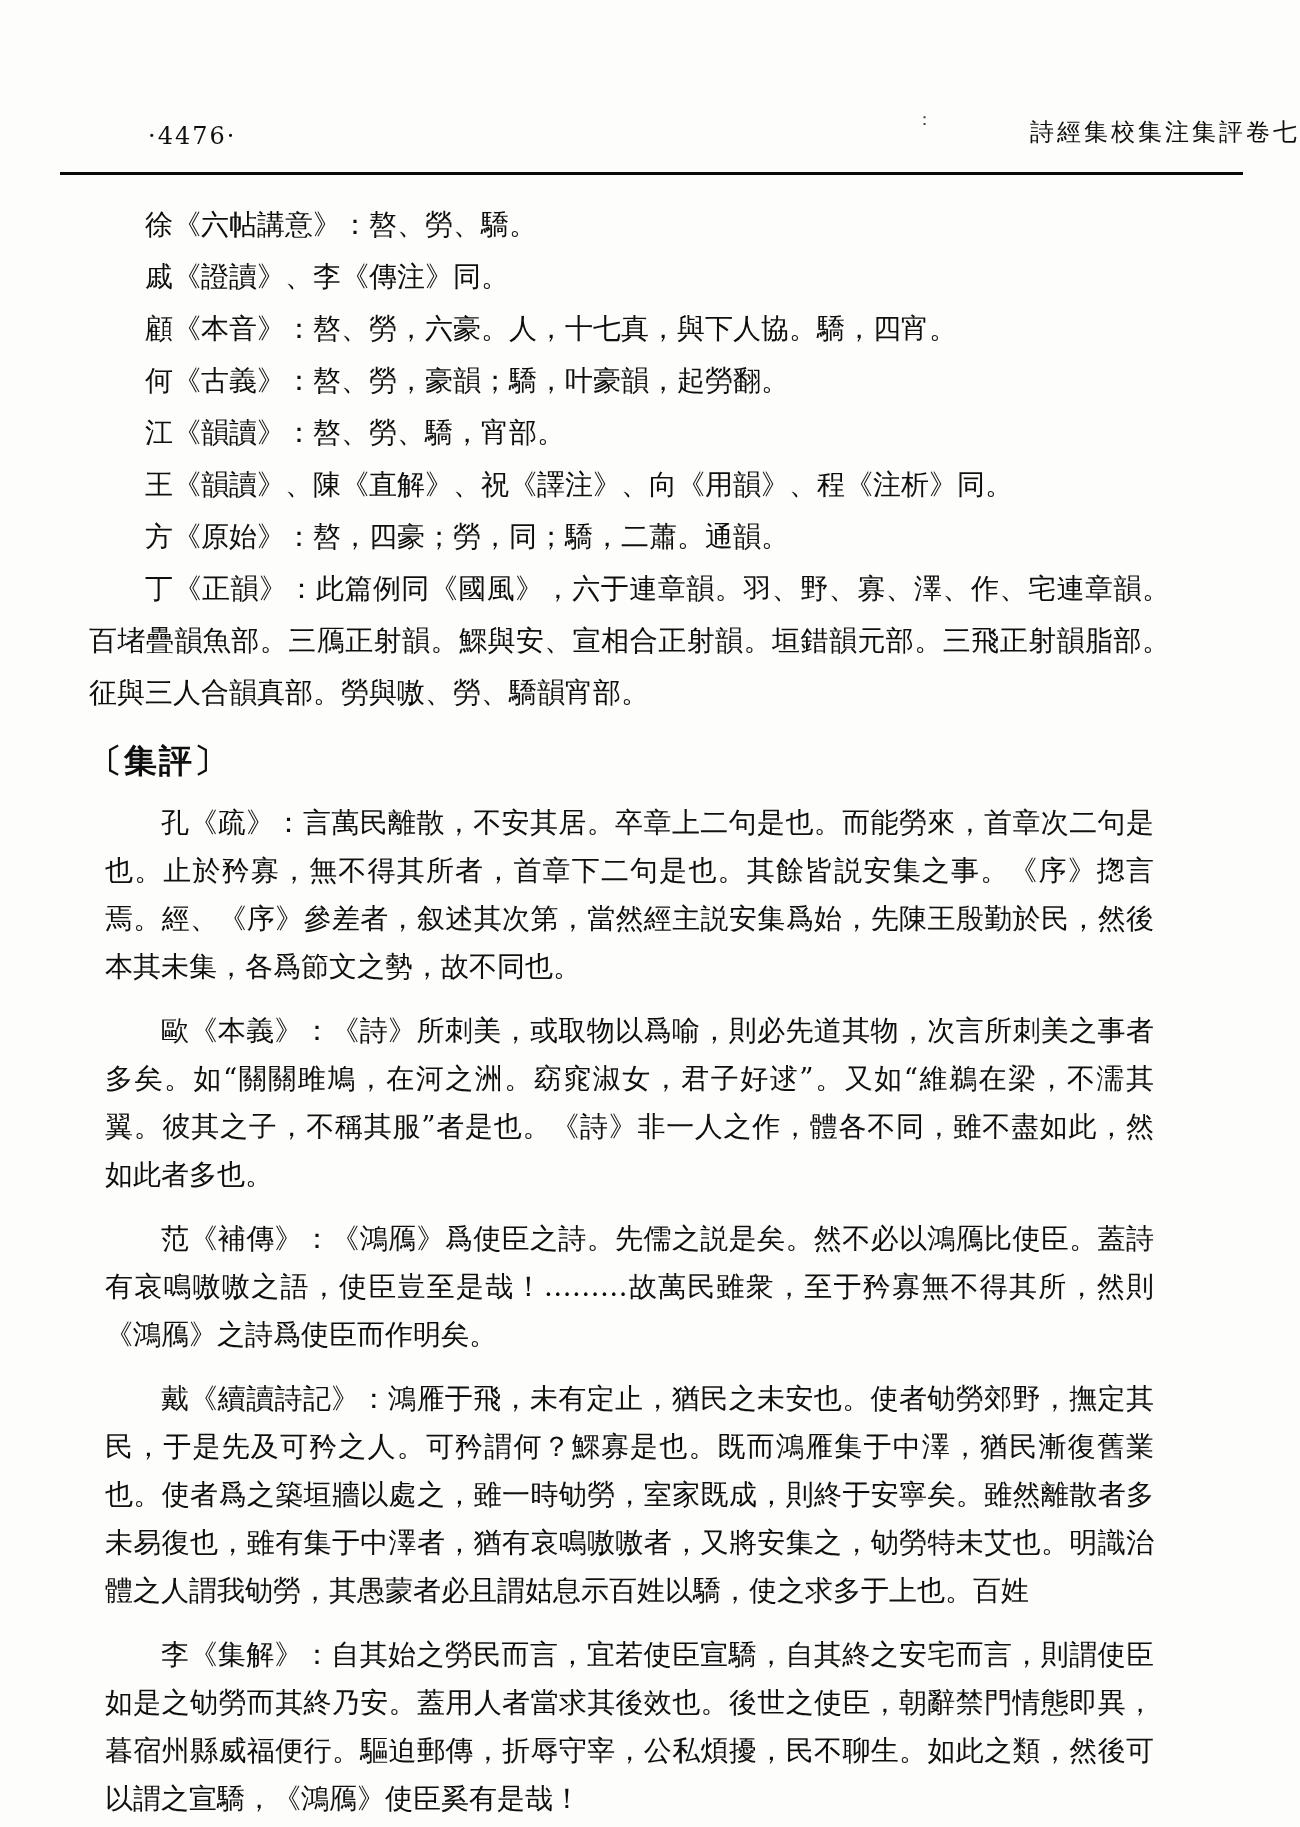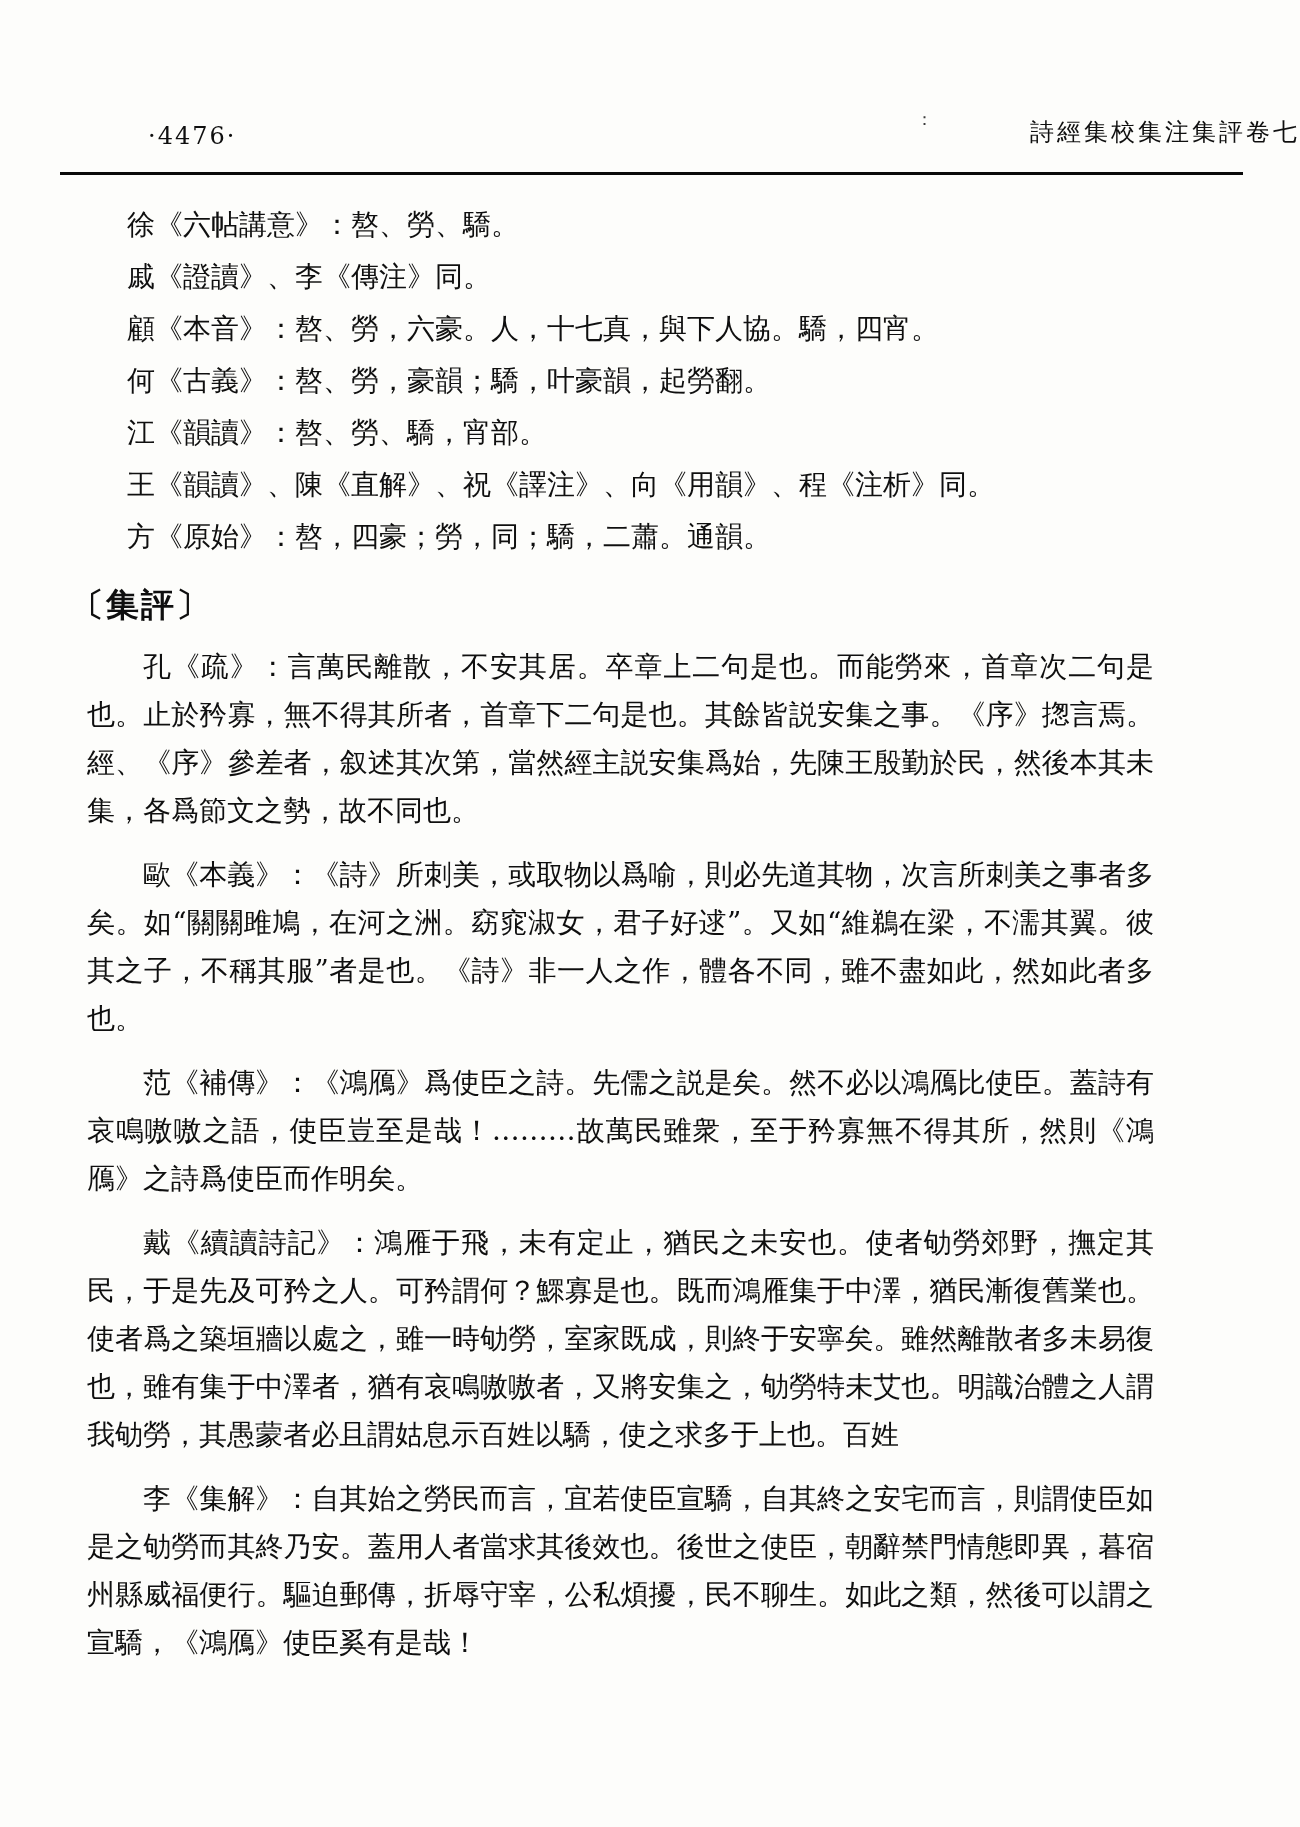--- a/index.html
+++ b/index.html
@@ -47,21 +47,21 @@
   }
   .header-rule {
     margin: 12px 57px 0 60px;
     border: none;
     border-top: 3px solid #0a0a0a;
     height: 0;
   }
   
   .page-body {
     margin-top: 24px;
-    padding: 0 130px 0 71px;
+    padding: 0 130px 0 89px;
     font-size: 28px;
     text-align: justify;
   }
   .entry {
     margin: 0;
     line-height: 52px;
     text-indent: 2em;
   }
   .section-heading {
     margin: 20px 0 14px 0;
@@ -91,20 +91,21 @@
 
   <main class="page-body">
 
     <p class="entry">徐《六帖講意》：嗸、勞、驕。</p>
     <p class="entry">戚《證讀》、李《傳注》同。</p>
     <p class="entry">顧《本音》：嗸、勞，六豪。人，十七真，與下人協。驕，四宵。</p>
     <p class="entry">何《古義》：嗸、勞，豪韻；驕，叶豪韻，起勞翻。</p>
     <p class="entry">江《韻讀》：嗸、勞、驕，宵部。</p>
     <p class="entry">王《韻讀》、陳《直解》、祝《譯注》、向《用韻》、程《注析》同。</p>
     <p class="entry">方《原始》：嗸，四豪；勞，同；驕，二蕭。通韻。</p>
+    <p class="entry">丁《正韻》：此篇例同《國風》，六于連章韻。羽、野、寡、澤、作、宅連章韻。百堵疊韻魚部。三鴈正射韻。鰥與安、宣相合正射韻。垣錯韻元部。三飛正射韻脂部。征與三人合韻真部。勞與嗷、勞、驕韻宵部。</p>
 
     <h2 class="section-heading">〔集評〕</h2>
 
     <p class="comment">孔《疏》：言萬民離散，不安其居。卒章上二句是也。而能勞來，首章次二句是也。止於矜寡，無不得其所者，首章下二句是也。其餘皆説安集之事。《序》揔言焉。經、《序》參差者，叙述其次第，當然經主説安集爲始，先陳王殷勤於民，然後本其未集，各爲節文之勢，故不同也。</p>
     <p class="comment">歐《本義》：《詩》所刺美，或取物以爲喻，則必先道其物，次言所刺美之事者多矣。如“關關雎鳩，在河之洲。窈窕淑女，君子好逑”。又如“維鵜在梁，不濡其翼。彼其之子，不稱其服”者是也。《詩》非一人之作，體各不同，雖不盡如此，然如此者多也。</p>
     <p class="comment">范《補傳》：《鴻鴈》爲使臣之詩。先儒之説是矣。然不必以鴻鴈比使臣。蓋詩有哀鳴嗷嗷之語，使臣豈至是哉！………故萬民雖衆，至于矜寡無不得其所，然則《鴻鴈》之詩爲使臣而作明矣。</p>
     <p class="comment">戴《續讀詩記》：鴻雁于飛，未有定止，猶民之未安也。使者劬勞郊野，撫定其民，于是先及可矜之人。可矜謂何？鰥寡是也。既而鴻雁集于中澤，猶民漸復舊業也。使者爲之築垣牆以處之，雖一時劬勞，室家既成，則終于安寧矣。雖然離散者多未易復也，雖有集于中澤者，猶有哀鳴嗷嗷者，又將安集之，劬勞特未艾也。明識治體之人謂我劬勞，其愚蒙者必且謂姑息示百姓以驕，使之求多于上也。百姓</p>
     <p class="comment">李《集解》：自其始之勞民而言，宜若使臣宣驕，自其終之安宅而言，則謂使臣如是之劬勞而其終乃安。蓋用人者當求其後效也。後世之使臣，朝辭禁門情態即異，暮宿州縣威福便行。驅迫郵傳，折辱守宰，公私煩擾，民不聊生。如此之類，然後可以謂之宣驕，《鴻鴈》使臣奚有是哉！</p>
 
   </main>

